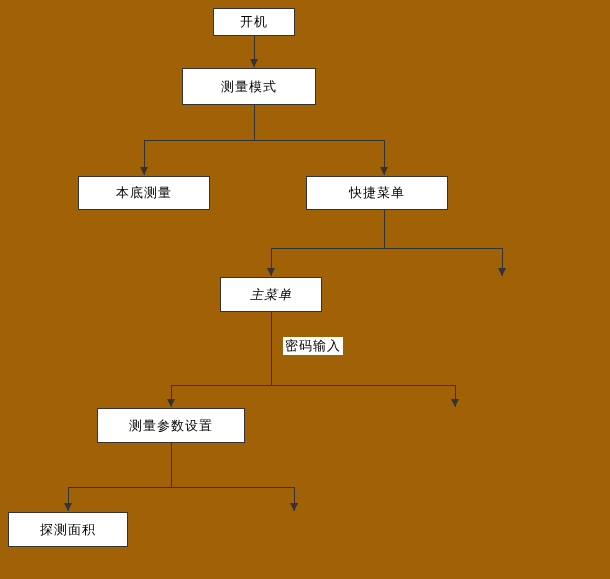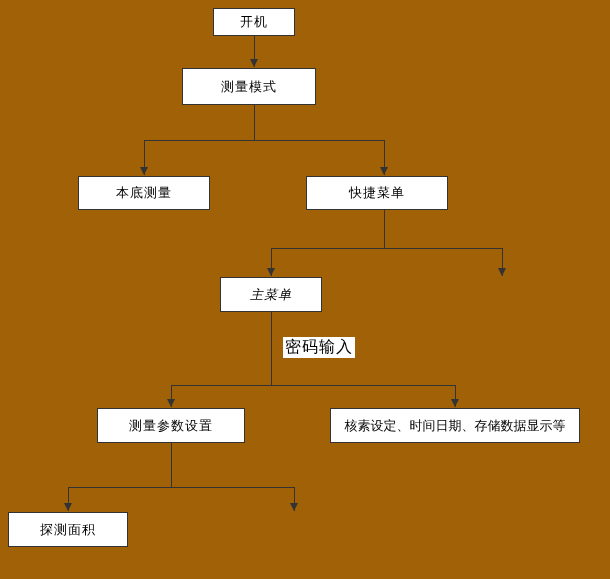--- a/index.html
+++ b/index.html
@@ -30,21 +30,21 @@
     display: flex;
     align-items: center;
     justify-content: center;
     font-size: 13px;
     color: #000000;
     white-space: nowrap;
     letter-spacing: 1px;
   }
   .edge-label {
     position: absolute;
-    font-size: 16px;
+    font-size: 13px;
     color: #000000;
     background: #ffffff;
     padding: 0 2px;
     letter-spacing: 1px;
   }
 </style>
 </head>
 <body>
 
 <div id="canvas">
@@ -89,18 +89,17 @@
 
   <div class="node" style="left:306px; top:176px; width:142px; height:34px;">快捷菜单</div>
 
   <div class="node" style="left:220px; top:277px; width:102px; height:35px;font-style:italic;">主菜单</div>
 
 
   <span class="edge-label" style="left:283px; top:337px;">密码输入</span>
 
   <div class="node" style="left:97px;  top:408px; width:148px; height:35px;">测量参数设置</div>
 
-  <div class="node" style="left:330px; top:408px; width:250px; height:35px; letter-spacing:0;">核素设定、时间日期、存储数据显示等</div>
 
   <div class="node" style="left:8px;   top:512px; width:120px; height:35px;">探测面积</div>
 
 
 </div>
 
 </body></html>

